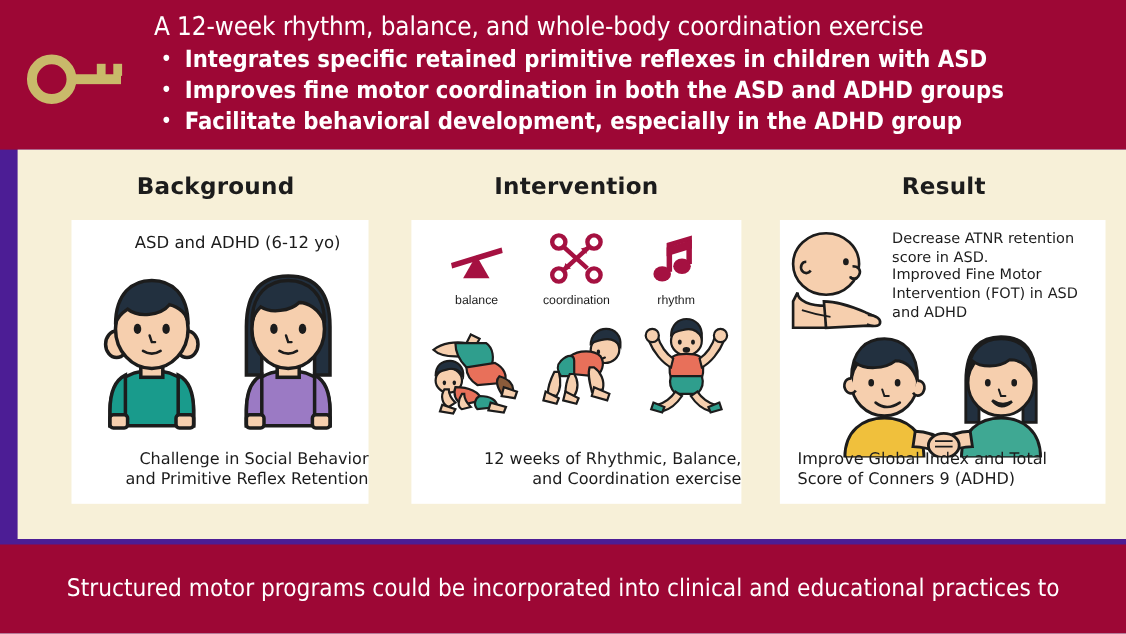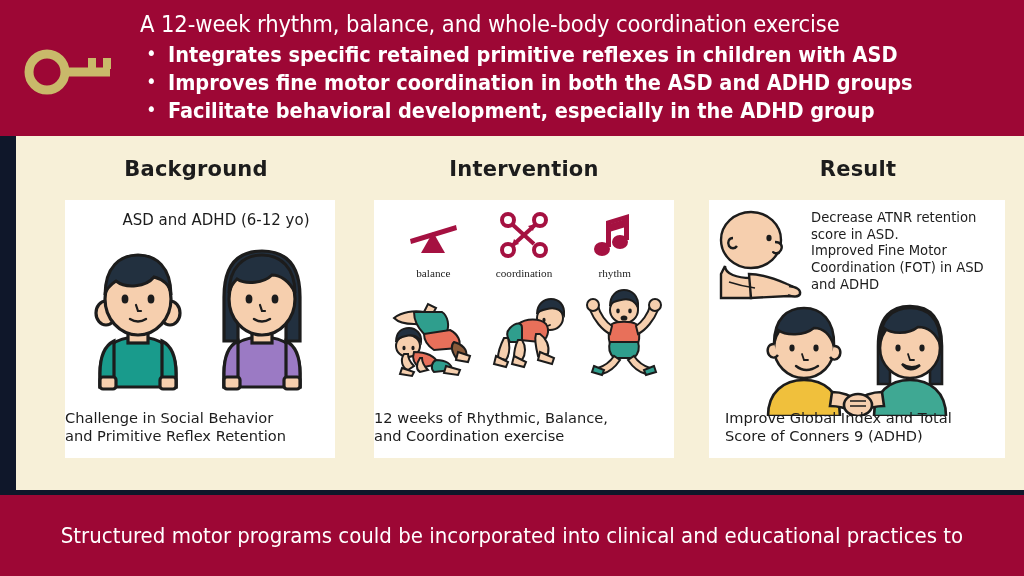--- a/index.html
+++ b/index.html
@@ -10,21 +10,21 @@
     width: 1024px;
     height: 576px;
     overflow: hidden;
     font-family: "DejaVu Sans", sans-serif;
     background: #f7f0d8;
   }
   #poster {
     position: relative;
     width: 1024px;
     height: 576px;
-    background: #0f172a;
+    background: #4c1d95;
   }
 
   
   .header-band {
     position: absolute;
     left: 0;
     top: 0;
     width: 1024px;
     height: 136px;
     background: #9d0735;
@@ -111,21 +111,21 @@
     box-sizing: border-box;
   }
   .card-bg  { left: 29px; width: 270px; height: 258px; }
   .card-int { left: 10px; width: 300px; height: 258px; }
   .card-res { left: 13px; width: 296px; height: 258px; }
 
   .card-caption {
     position: absolute;
     left: 0;
     right: 0;
-    text-align: left;
+    text-align: right;
     font-family: "DejaVu Sans", sans-serif;
     font-size: 14.6px;
     color: #1c1c1c;
     line-height: 1.28;
   }
   .cap-bg  { bottom: 12px; }
   .cap-int { bottom: 12px; }
   .cap-res { bottom: 12px; text-align: left; padding-left: 16px; }
 
   
@@ -168,21 +168,21 @@
     align-items: center;
     width: 92px;
   }
   .icon-cell .glyph {
     height: 58px;
     display: flex;
     align-items: center;
     justify-content: center;
   }
   .icon-cell .icon-label {
-    font-family: Liberation Serif, serif;
+    font-family: Liberation Sans, sans-serif;
     font-size: 11.2px;
     color: #1c1c1c;
     margin-top: 3px;
   }
   .exercise-row {
     position: absolute;
     top: 86px;
     left: 0;
     right: 0;
     display: flex;
@@ -442,21 +442,21 @@
               <path d="M14 58 C14 66 26 70 40 70 L40 90 L10 90 L10 66 Z" fill="#f6cfae" stroke="#1c1c1c" stroke-width="2.4"></path>
               <path d="M38 66 C50 66 62 70 76 76 C84 79 88 82 88 85 C88 88 84 89 78 88 L40 90 Z" fill="#f6cfae" stroke="#1c1c1c" stroke-width="2.4"></path>
               <path d="M78 78 C86 79 90 82 89 86 C88 89 82 89 77 87" fill="#f6cfae" stroke="#1c1c1c" stroke-width="2.4"></path>
               <path d="M18 74 Q30 78 44 80" fill="none" stroke="#1c1c1c" stroke-width="1.6"></path>
             </svg>
           </div>
           <div class="res-text">
             <div>Decrease ATNR retention</div>
             <div>score in ASD.</div>
             <div>Improved Fine Motor</div>
-            <div>Coordination (FOT) in ASD</div>
+            <div>Intervention (FOT) in ASD</div>
             <div>and ADHD</div>
           </div>
         </div>
 
         <div class="res-hands">
           <svg width="250" height="116" viewBox="0 0 250 116">
 
             <g>
               <path d="M36 116 C36 92 52 80 72 80 C92 80 108 92 108 116 Z" fill="#f0c03c" stroke="#1c1c1c" stroke-width="2.6"></path>
               <ellipse cx="72" cy="48" rx="30" ry="30" fill="#f6cfae" stroke="#1c1c1c" stroke-width="2.6"></ellipse>

